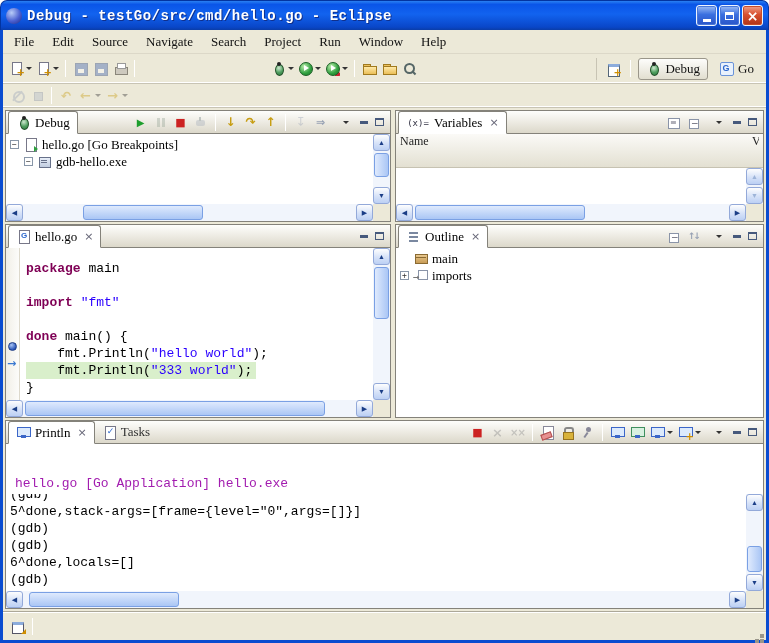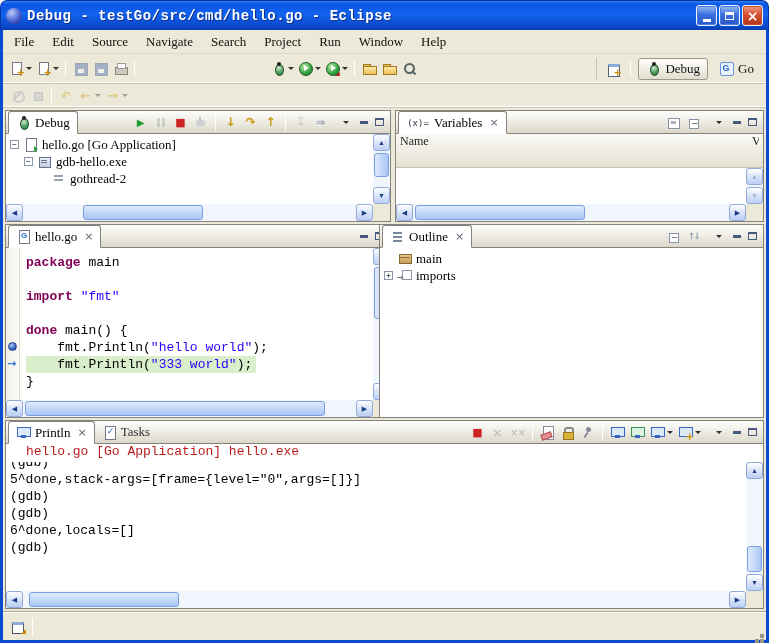--- a/index.html
+++ b/index.html
@@ -39,21 +39,21 @@
   .persp{margin-left:auto;display:flex;align-items:center;gap:3px;padding-left:6px;border-left:1px solid #c8c4b4;}
   .persp-item{display:flex;align-items:center;gap:4px;padding:2px 7px;font:13px "Liberation Serif",serif;color:#111;border:1px solid transparent;border-radius:3px;}
   .persp-item.active{border:1px solid #9a968a;background:linear-gradient(180deg,#fdfdfb,#e2dfd0);}
 
   
   .workspace{flex:1;position:relative;background:#ece9d8;min-height:0;}
   .view{position:absolute;border:1px solid #84827a;background:#fff;display:flex;flex-direction:column;}
   .v-debug{left:2px;top:2px;width:386px;height:112px;}
   .v-vars{left:392px;top:2px;right:2px;height:112px;}
   .v-editor{left:2px;top:116px;width:386px;height:194px;}
-  .v-outline{left:376px;top:116px;right:2px;height:194px;}
+  .v-outline{left:392px;top:116px;right:2px;height:194px;}
   .v-console{left:2px;top:312px;right:2px;bottom:2px;}
 
   .tabbar{height:23px;flex:none;display:flex;align-items:stretch;background:linear-gradient(180deg,#fefefc,#dcd8ca);
     border-bottom:1px solid #84827a;padding-left:2px;position:relative;}
   .tab{display:flex;align-items:center;gap:4px;padding:0 7px;font:13px "Liberation Serif",serif;color:#333;}
   .tab.active{background:#fff;border:1px solid #84827a;border-bottom:1px solid #fff;border-radius:3px 3px 0 0;margin-bottom:-1px;z-index:2;color:#000;}
   .tclose{color:#667;font:11px "DejaVu Sans",sans-serif;margin-left:3px;}
   .vtools{margin-left:auto;display:flex;align-items:center;gap:1px;padding-right:2px;}
   .vtools .tbtn{height:19px;min-width:18px;}
   .chrome{display:flex;align-items:center;gap:1px;padding:0 3px 0 3px;}
@@ -73,34 +73,34 @@
   
   .tree{padding-top:2px;font:13px "Liberation Serif",serif;}
   .tree-row{height:17px;display:flex;align-items:center;white-space:nowrap;}
   .expander{width:9px;height:9px;flex:none;border:1px solid #8896a8;background:#fff;font:8px/7px "DejaVu Sans Mono",monospace;
     text-align:center;color:#333;margin-right:4px;}
   .exp-spacer{width:13px;flex:none;}
   .tree-label{margin-left:4px;color:#000;}
 
   
   .ruler{width:14px;flex:none;background:linear-gradient(90deg,#f1efe7,#fcfcfa);border-right:1px solid #ddd9cc;position:relative;}
-  .codearea{flex:1;position:relative;overflow:hidden;padding:6px 0 0 6px;font:13px "Liberation Mono",monospace;}
+  .codearea{flex:1;position:relative;overflow:hidden;padding:12px 0 0 6px;font:13px "Liberation Mono",monospace;}
   .code-line{height:17px;line-height:17px;white-space:pre;}
   .seg-kw{color:#7f0055;font-weight:bold;}
   .seg-str{color:#2a00ff;}
   .seg-plain{color:#000;}
   .hl{display:inline-block;background:#d9efcb;padding-right:4px;}
   .mk-bp{position:absolute;left:2px;width:9px;height:9px;border-radius:50%;
     background:radial-gradient(circle at 35% 30%,#a8c4f4,#2b56b8 70%);border:1px solid #1d3c86;}
   .mk-ip{position:absolute;left:1px;width:12px;height:11px;color:#3a78d0;font:bold 11px/10px "DejaVu Sans",sans-serif;}
   .mk-ip::after{content:"→";}
 
   
-  .console-banner{height:18px;flex:none;line-height:18px;padding-left:20px;background:#fff;
-    font:13px "Liberation Mono",monospace;color:#b91c1c;white-space:nowrap;overflow:hidden;}
+  .console-banner{height:18px;flex:none;line-height:18px;padding-left:9px;background:#fff;
+    font:13px "Liberation Mono",monospace;color:#a21caf;white-space:nowrap;overflow:hidden;margin-top:32px;}
   .console-text-area{flex:1;overflow:hidden;padding-left:4px;font:13px "Liberation Mono",monospace;}
   #console-lines{margin-top:-8px;}
   .console-line{height:17px;line-height:17px;white-space:pre;color:#000;}
   .tcaret{display:inline-block;width:1px;height:13px;background:#000;vertical-align:-2px;margin-left:1px;}
 
   
   .sb{background:#f1f5fc;display:flex;flex:none;}
   .sb.v{flex-direction:column;width:17px;}
   .sb.h{flex-direction:row;height:17px;flex:1;}
   .sb-btn{flex:none;width:17px;height:17px;display:flex;align-items:center;justify-content:center;font-size:7px;color:#1b3e87;
@@ -373,31 +373,26 @@
             <span class="chbtn">
                 <span class="maxbox"></span>
               </span>
           </span>
         </div>
         <div class="vbody">
           <div class="vcontent tree" id="debug-tree">
               <div class="tree-row" style="padding-left: 4px;">
                 <span class="expander">−</span>
                 <span class="cicon ic-debugtarget"></span>
-                <span class="tree-label">hello.go [Go Application]</span>
+                <span class="tree-label">hello.go [Go Breakpoints]</span>
               </div>
               <div class="tree-row" style="padding-left: 18px;">
                 <span class="expander">−</span>
                 <span class="cicon ic-process"></span>
                 <span class="tree-label">gdb-hello.exe</span>
-              </div>
-              <div class="tree-row" style="padding-left: 32px;">
-                <span class="exp-spacer"></span>
-                <span class="cicon ic-thread"></span>
-                <span class="tree-label">gothread-2</span>
               </div>
             </div>
           <div class="sb v">
             <span class="sb-btn">▲</span>
             <span class="sb-track">
                 <span class="sb-thumb" style="top:2px;height:24px;"></span>
               </span>
             <span class="sb-btn">▼</span>
           </div>
         </div>

